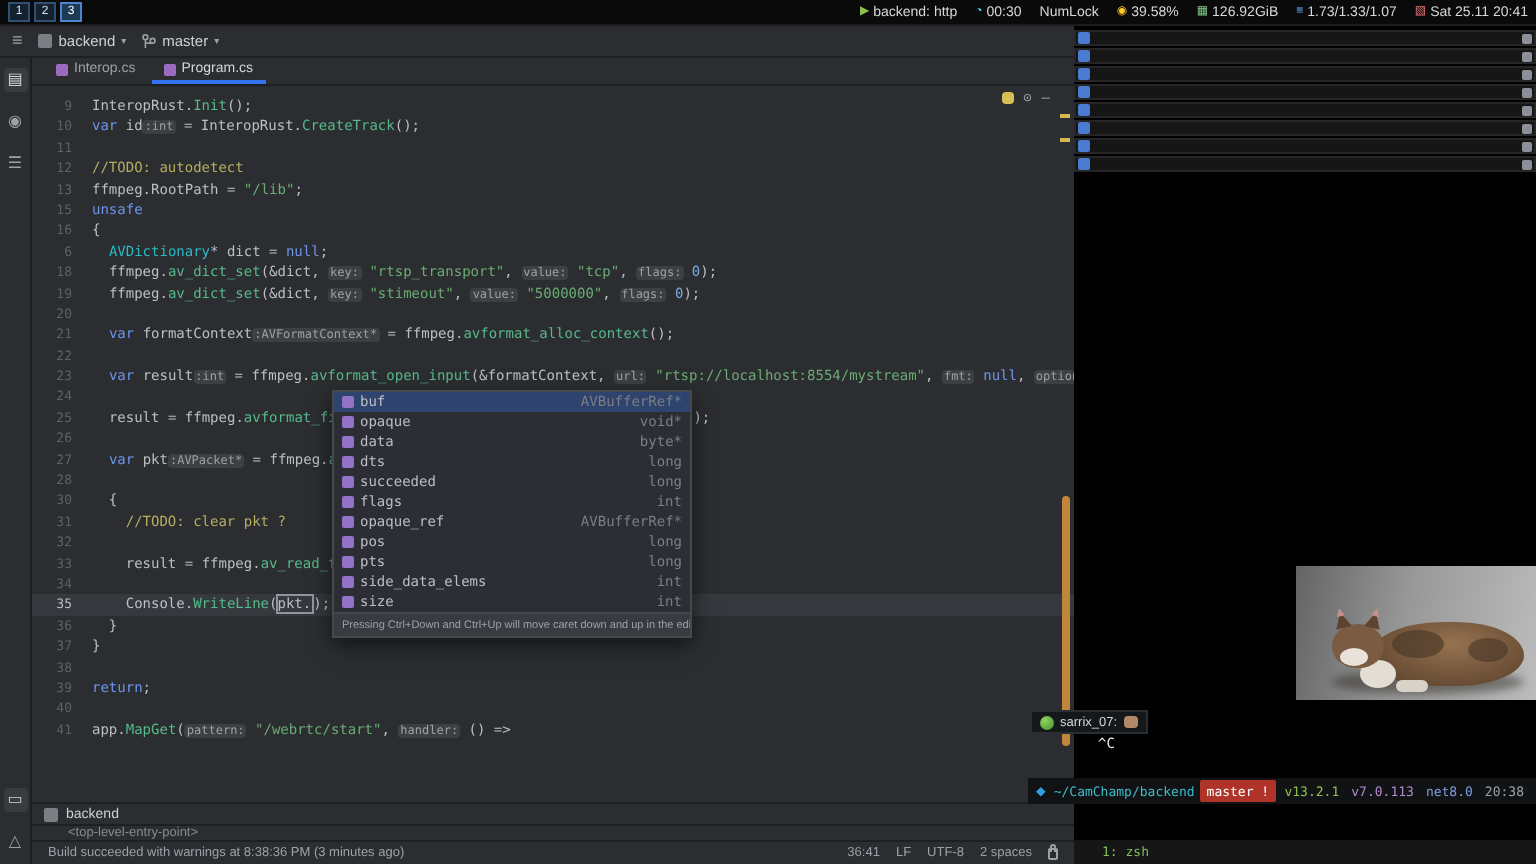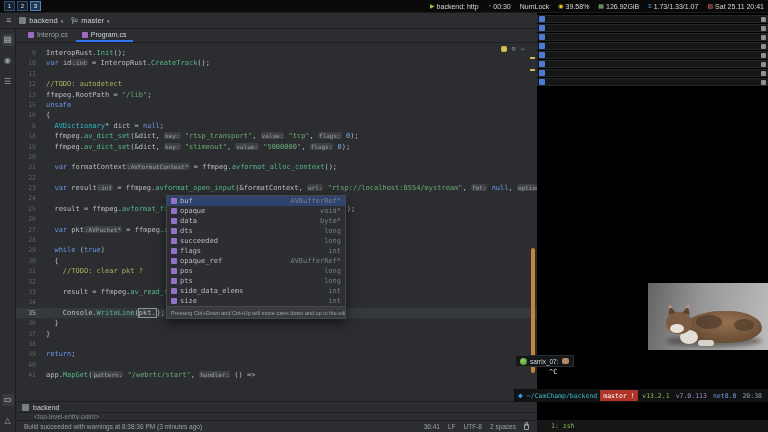--- a/index.html
+++ b/index.html
@@ -216,21 +216,20 @@
               <div class="code-line"><span class="gutter-num">19</span><span class="code-text"><span class="t-p">  </span><span class="t-id">ffmpeg</span><span class="t-p">.</span><span class="t-m">av_dict_set</span><span class="t-p">(&amp;</span><span class="t-id">dict</span><span class="t-p">, </span><span class="t-hint">key:</span><span class="t-p"> </span><span class="t-str">"stimeout"</span><span class="t-p">, </span><span class="t-hint">value:</span><span class="t-p"> </span><span class="t-str">"5000000"</span><span class="t-p">, </span><span class="t-hint">flags:</span><span class="t-p"> </span><span class="t-num">0</span><span class="t-p">);</span></span></div>
               <div class="code-line"><span class="gutter-num">20</span><span class="code-text"></span></div>
               <div class="code-line"><span class="gutter-num">21</span><span class="code-text"><span class="t-p">  </span><span class="t-kw">var</span><span class="t-p"> </span><span class="t-id">formatContext</span><span class="t-inlay">:AVFormatContext*</span><span class="t-p"> = </span><span class="t-id">ffmpeg</span><span class="t-p">.</span><span class="t-m">avformat_alloc_context</span><span class="t-p">();</span></span></div>
               <div class="code-line"><span class="gutter-num">22</span><span class="code-text"></span></div>
               <div class="code-line"><span class="gutter-num">23</span><span class="code-text"><span class="t-p">  </span><span class="t-kw">var</span><span class="t-p"> </span><span class="t-id">result</span><span class="t-inlay">:int</span><span class="t-p"> = </span><span class="t-id">ffmpeg</span><span class="t-p">.</span><span class="t-m">avformat_open_input</span><span class="t-p">(&amp;</span><span class="t-id">formatContext</span><span class="t-p">, </span><span class="t-hint">url:</span><span class="t-p"> </span><span class="t-str">"rtsp://localhost:8554/mystream"</span><span class="t-p">, </span><span class="t-hint">fmt:</span><span class="t-p"> </span><span class="t-kw">null</span><span class="t-p">, </span><span class="t-hint">options:</span></span></div>
               <div class="code-line"><span class="gutter-num">24</span><span class="code-text"></span></div>
               <div class="code-line"><span class="gutter-num">25</span><span class="code-text"><span class="t-p">  </span><span class="t-id">result</span><span class="t-p"> = </span><span class="t-id">ffmpeg</span><span class="t-p">.</span><span class="t-m">avformat_find_stream_info</span><span class="t-p">(</span><span class="t-id">formatContext</span><span class="t-p">, </span><span class="t-hint">options:</span><span class="t-p"> </span><span class="t-kw">null</span><span class="t-p">);</span></span></div>
               <div class="code-line"><span class="gutter-num">26</span><span class="code-text"></span></div>
               <div class="code-line"><span class="gutter-num">27</span><span class="code-text"><span class="t-p">  </span><span class="t-kw">var</span><span class="t-p"> </span><span class="t-id">pkt</span><span class="t-inlay">:AVPacket*</span><span class="t-p"> = </span><span class="t-id">ffmpeg</span><span class="t-p">.</span><span class="t-m">av_packet_alloc</span><span class="t-p">();</span></span></div>
               <div class="code-line"><span class="gutter-num">28</span><span class="code-text"></span></div>
-              <div class="code-line"><span class="gutter-num">29</span><span class="code-text"><span class="t-p">  </span><span class="t-kw">while</span><span class="t-p"> (</span><span class="t-kw">true</span><span class="t-p">)</span></span></div>
               <div class="code-line"><span class="gutter-num">30</span><span class="code-text"><span class="t-p">  {</span></span></div>
               <div class="code-line"><span class="gutter-num">31</span><span class="code-text"><span class="t-p">    </span><span class="t-todo">//TODO: clear pkt ?</span></span></div>
               <div class="code-line"><span class="gutter-num">32</span><span class="code-text"></span></div>
               <div class="code-line"><span class="gutter-num">33</span><span class="code-text"><span class="t-p">    </span><span class="t-id">result</span><span class="t-p"> = </span><span class="t-id">ffmpeg</span><span class="t-p">.</span><span class="t-m">av_read_frame</span><span class="t-p">(</span><span class="t-id">formatContext</span><span class="t-p">, </span><span class="t-id">pkt</span><span class="t-p">);</span></span></div>
               <div class="code-line"><span class="gutter-num">34</span><span class="code-text"></span></div>
               <div class="code-line hl"><span class="gutter-num">35</span><span class="code-text"><span class="t-p">    </span><span class="t-id">Console</span><span class="t-p">.</span><span class="t-m">WriteLine</span><span class="t-p">(</span><span class="t-box">pkt.</span><span class="caret"></span><span class="t-p">);</span></span></div>
               <div class="code-line"><span class="gutter-num">36</span><span class="code-text"><span class="t-p">  }</span></span></div>
               <div class="code-line"><span class="gutter-num">37</span><span class="code-text"><span class="t-p">}</span></span></div>
               <div class="code-line"><span class="gutter-num">38</span><span class="code-text"></span></div>
               <div class="code-line"><span class="gutter-num">39</span><span class="code-text"><span class="t-kw">return</span><span class="t-p">;</span></span></div>

